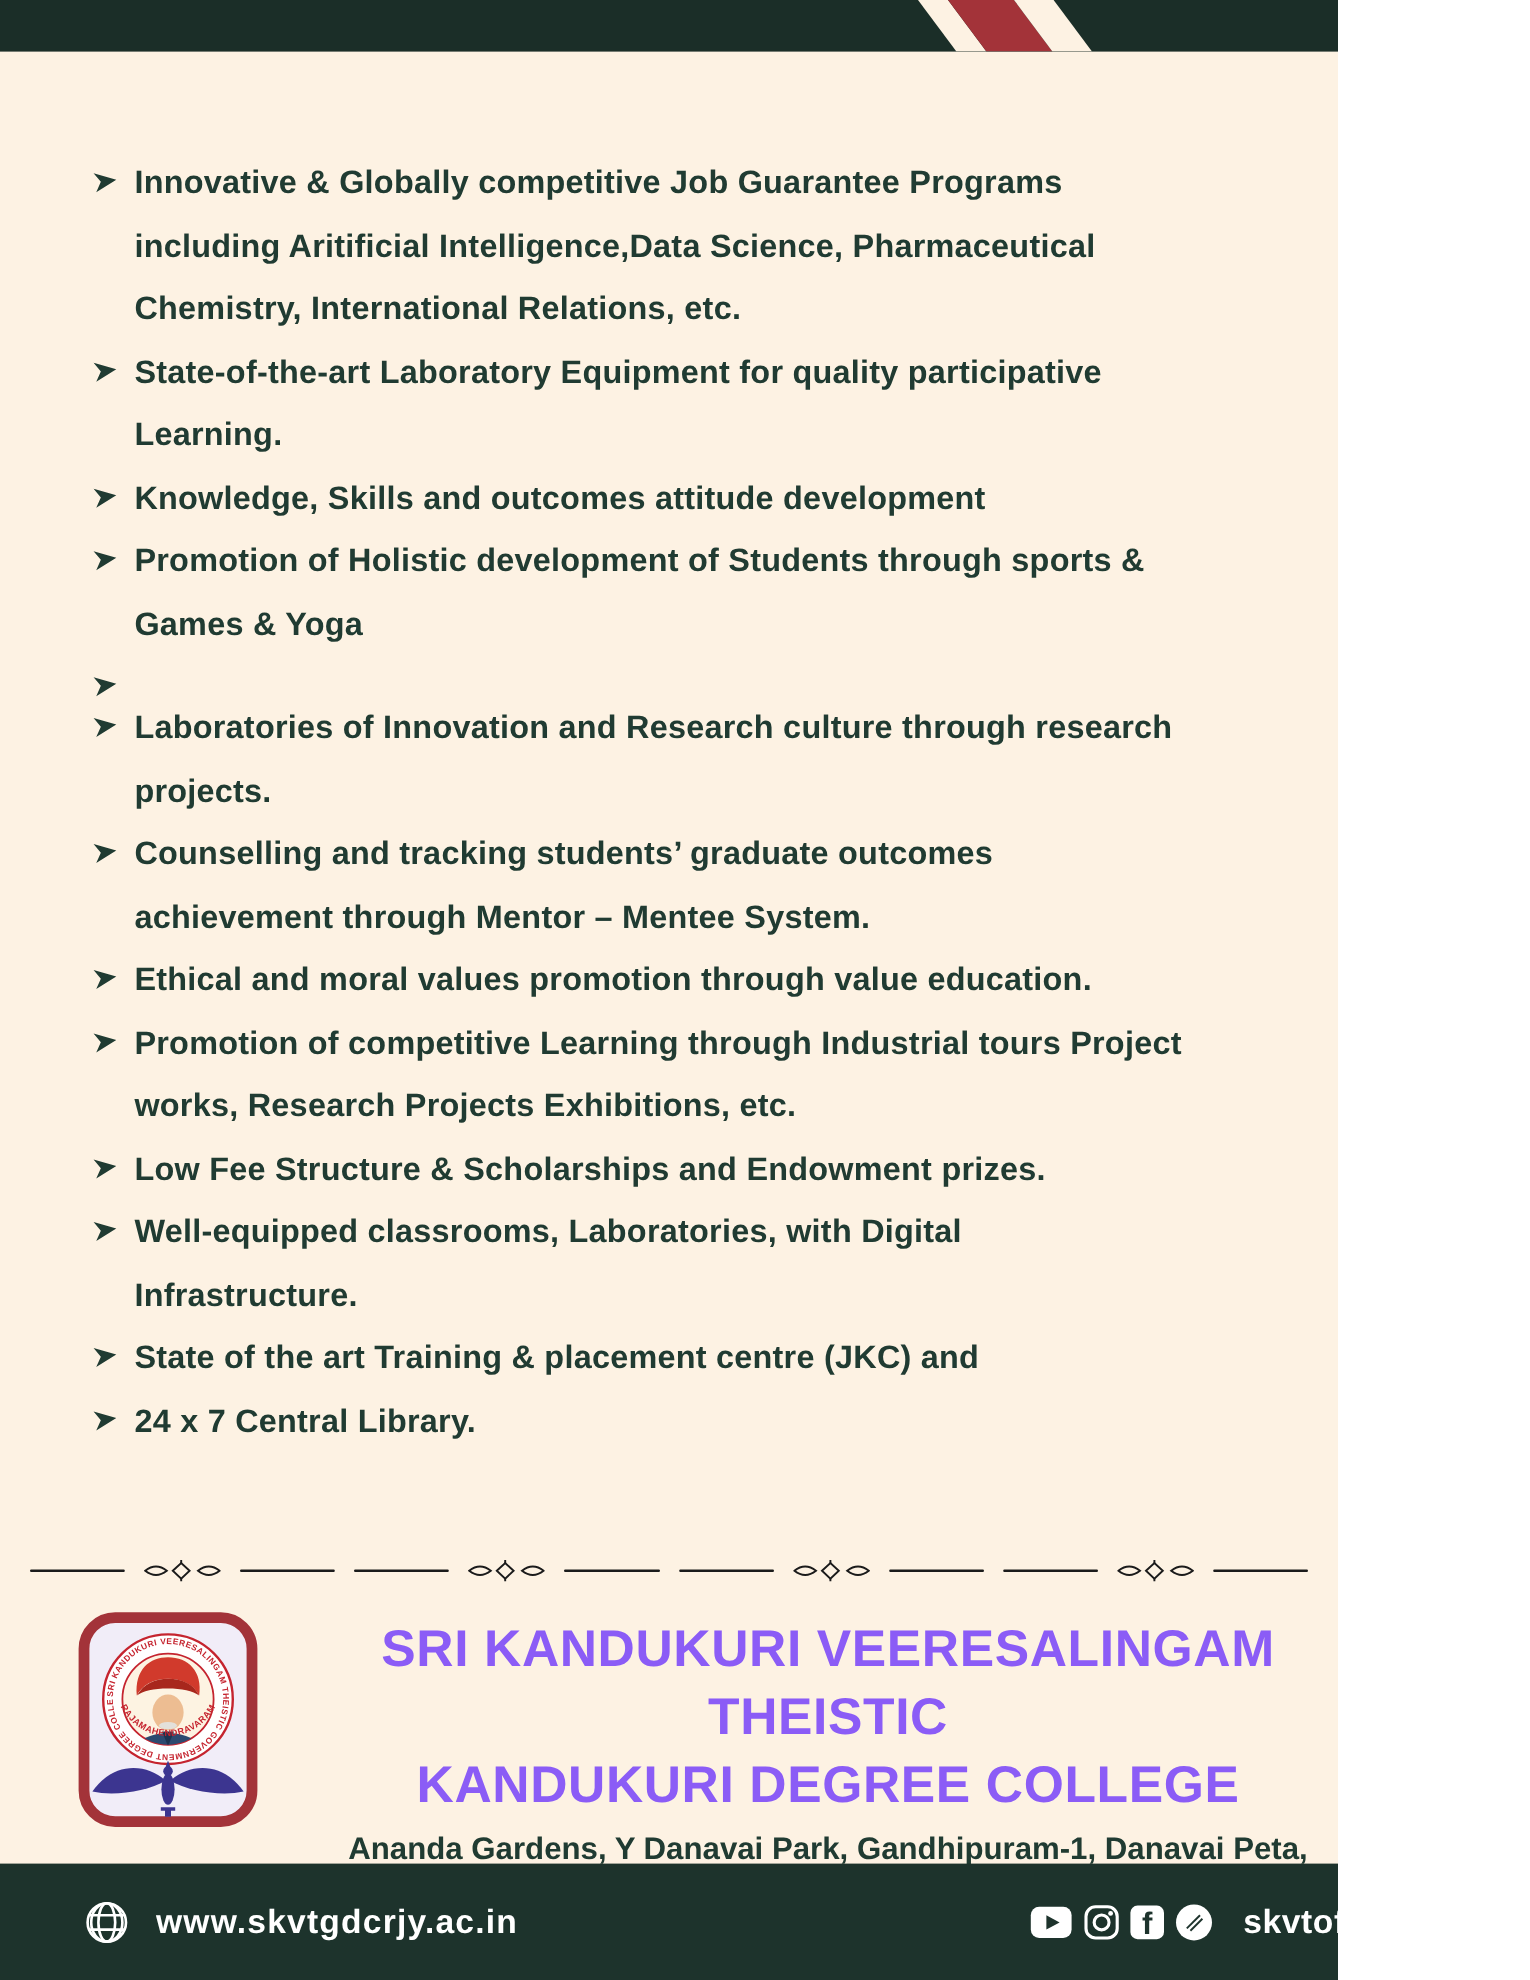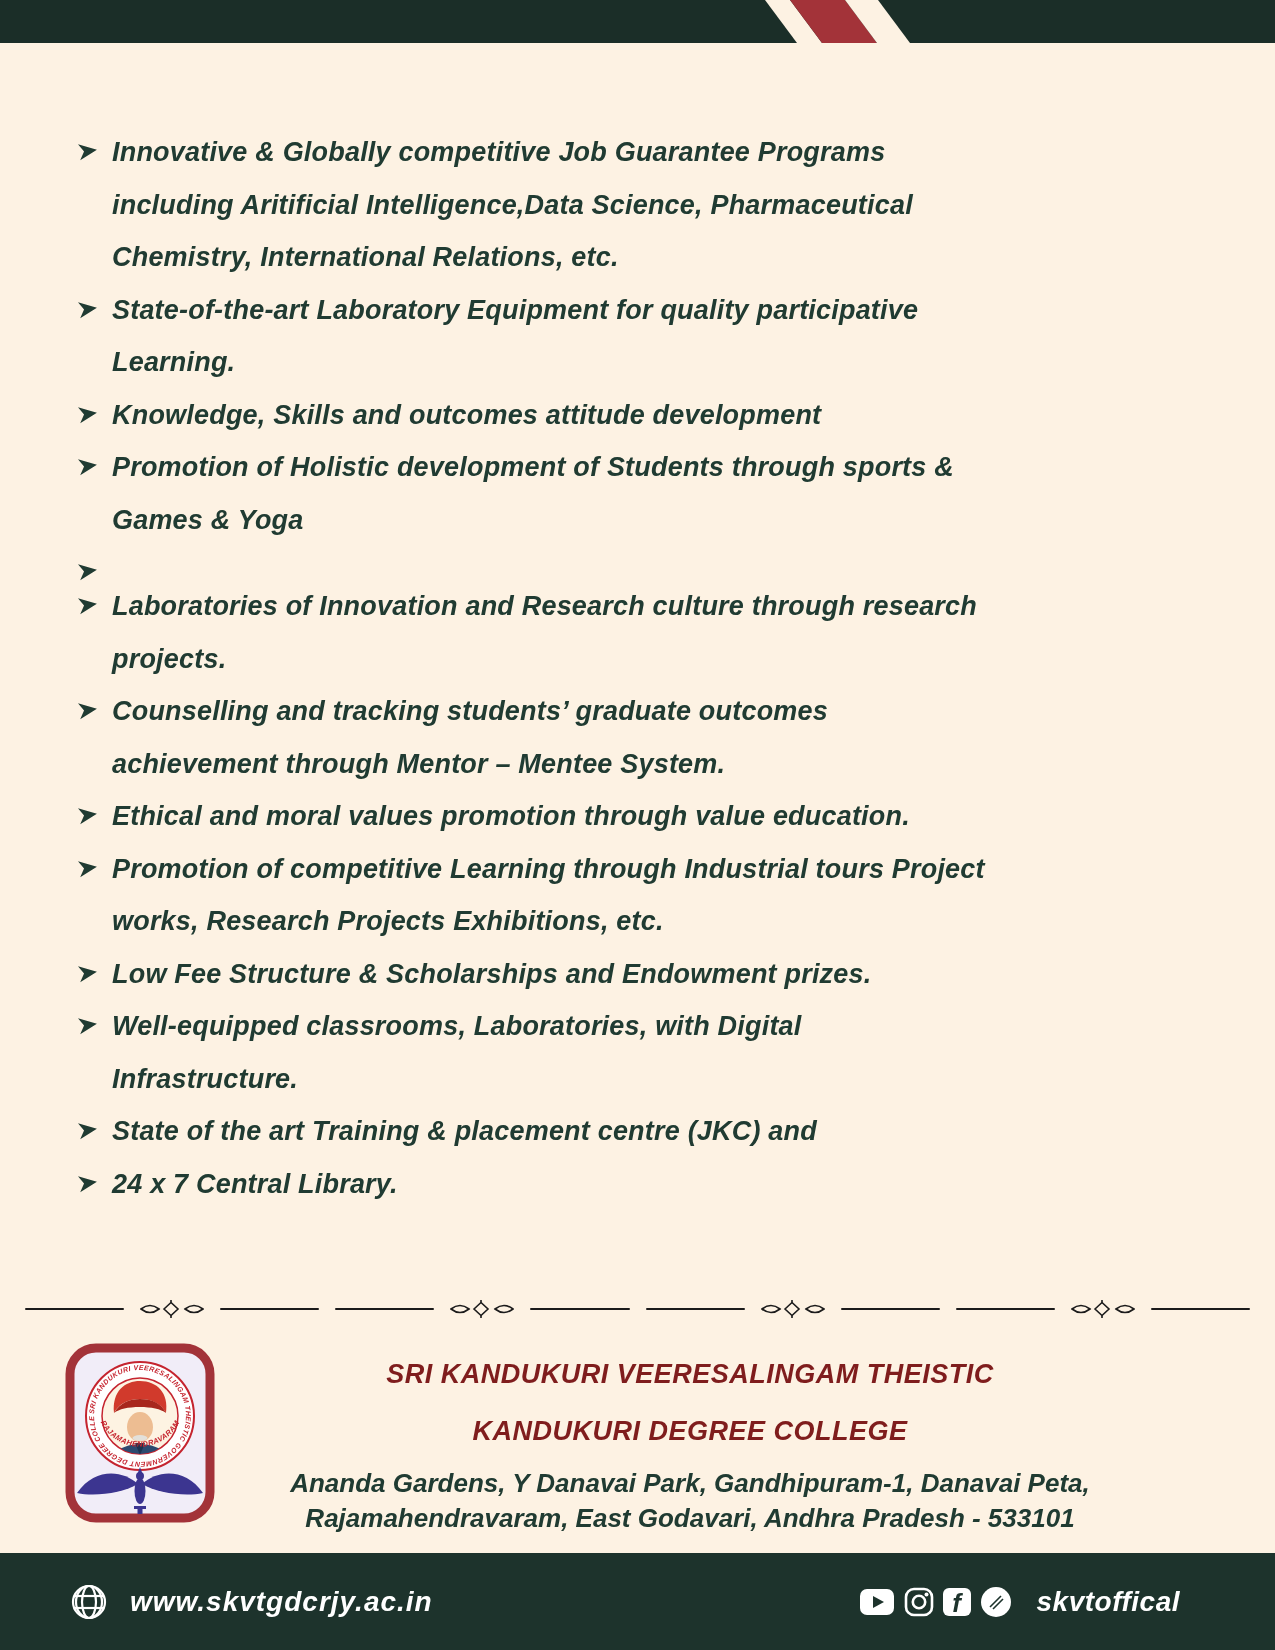--- a/index.html
+++ b/index.html
@@ -1,22 +1,21 @@
 <!DOCTYPE html>
 <html><head>
 <meta charset="utf-8">
 <style>
   html,body{margin:0;padding:0;}
   .page{
     position:relative;
-    width:1275px;height:1650px;
+    width:1115px;height:1650px;
     background:#fdf2e3;
     overflow:hidden;
     font-family:"Liberation Sans","DejaVu Sans",sans-serif;
-    font-style:italic;
   }
   
   .topbar{position:absolute;top:0;left:0;width:1275px;height:43px;background:#1b2e28;}
   .topbar svg{position:absolute;top:0;left:0;}
   
   .bullets{position:absolute;top:126px;left:78px;width:1120px;list-style:none;margin:0;padding:0;}
   .bullets li{display:flex;align-items:flex-start;gap:14px;}
   .bullet-text{
     white-space:pre-line;
     font-size:27px;font-weight:bold;
@@ -25,21 +24,21 @@
     letter-spacing:.2px;
   }
   .arrow{flex:0 0 auto;margin-top:16px;transform:rotate(-8deg);}
   
   .divider{position:absolute;top:1300px;left:25px;right:25px;display:flex;align-items:center;gap:16px;}
   .dash{flex:1;height:2.5px;background:#1b1b1b;border-radius:2px;}
   .orn{flex:0 0 auto;}
   
   .logo{position:absolute;top:1343px;left:65px;}
   .id-block{position:absolute;top:1346px;left:240px;width:900px;text-align:center;}
-  .college-name{color:#7f1d1d;font-weight:bold;font-size:27px;line-height:57px;letter-spacing:.5px;margin:0;}
+  .college-name{color:#8b5cf6;font-weight:bold;font-size:43px;line-height:57px;letter-spacing:.5px;margin:0;}
   .address{color:#203b32;font-weight:bold;font-size:26px;line-height:35px;margin-top:6px;}
   
   .bottombar{
     position:absolute;top:1553px;left:0;width:1275px;height:97px;background:#1d332c;
     display:flex;align-items:center;justify-content:space-between;
     padding:0 95px 0 70px;box-sizing:border-box;gap:44px;
   }
   .bb-left{display:flex;align-items:center;gap:22px;}
   .website{color:#ffffff;font-weight:bold;font-size:28px;letter-spacing:1px;}
   .bb-right{display:flex;align-items:center;gap:9px;}

